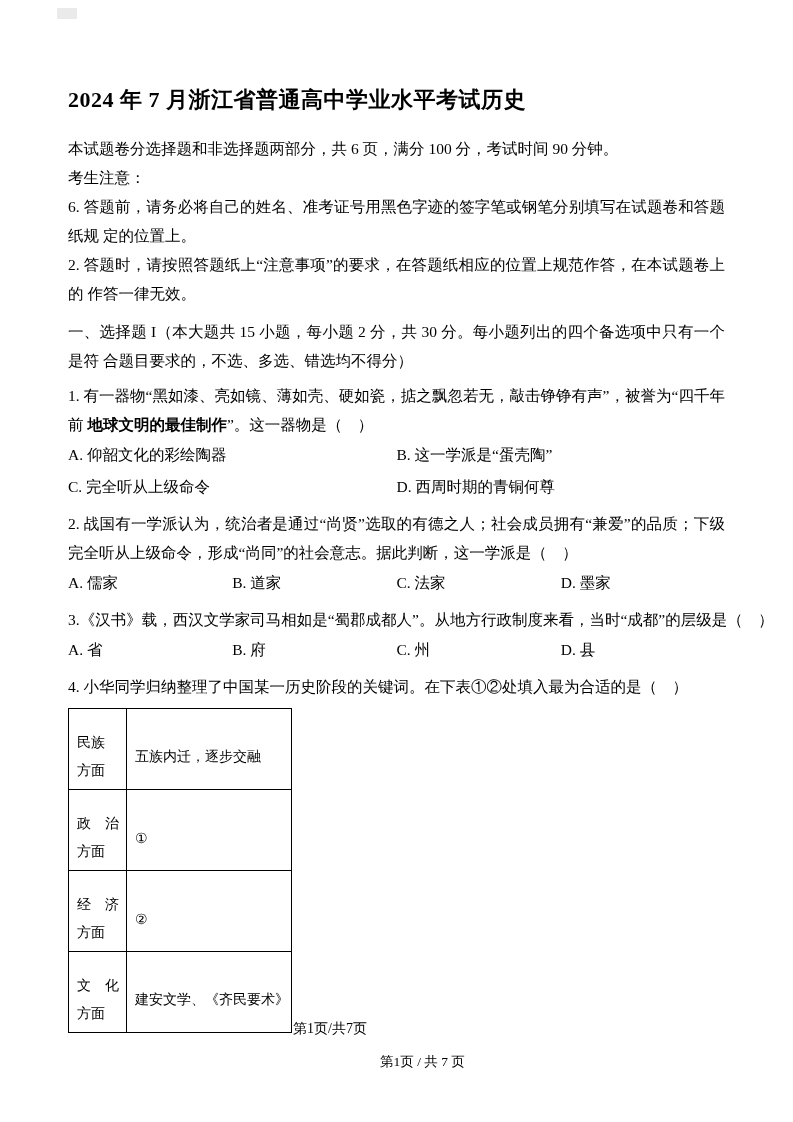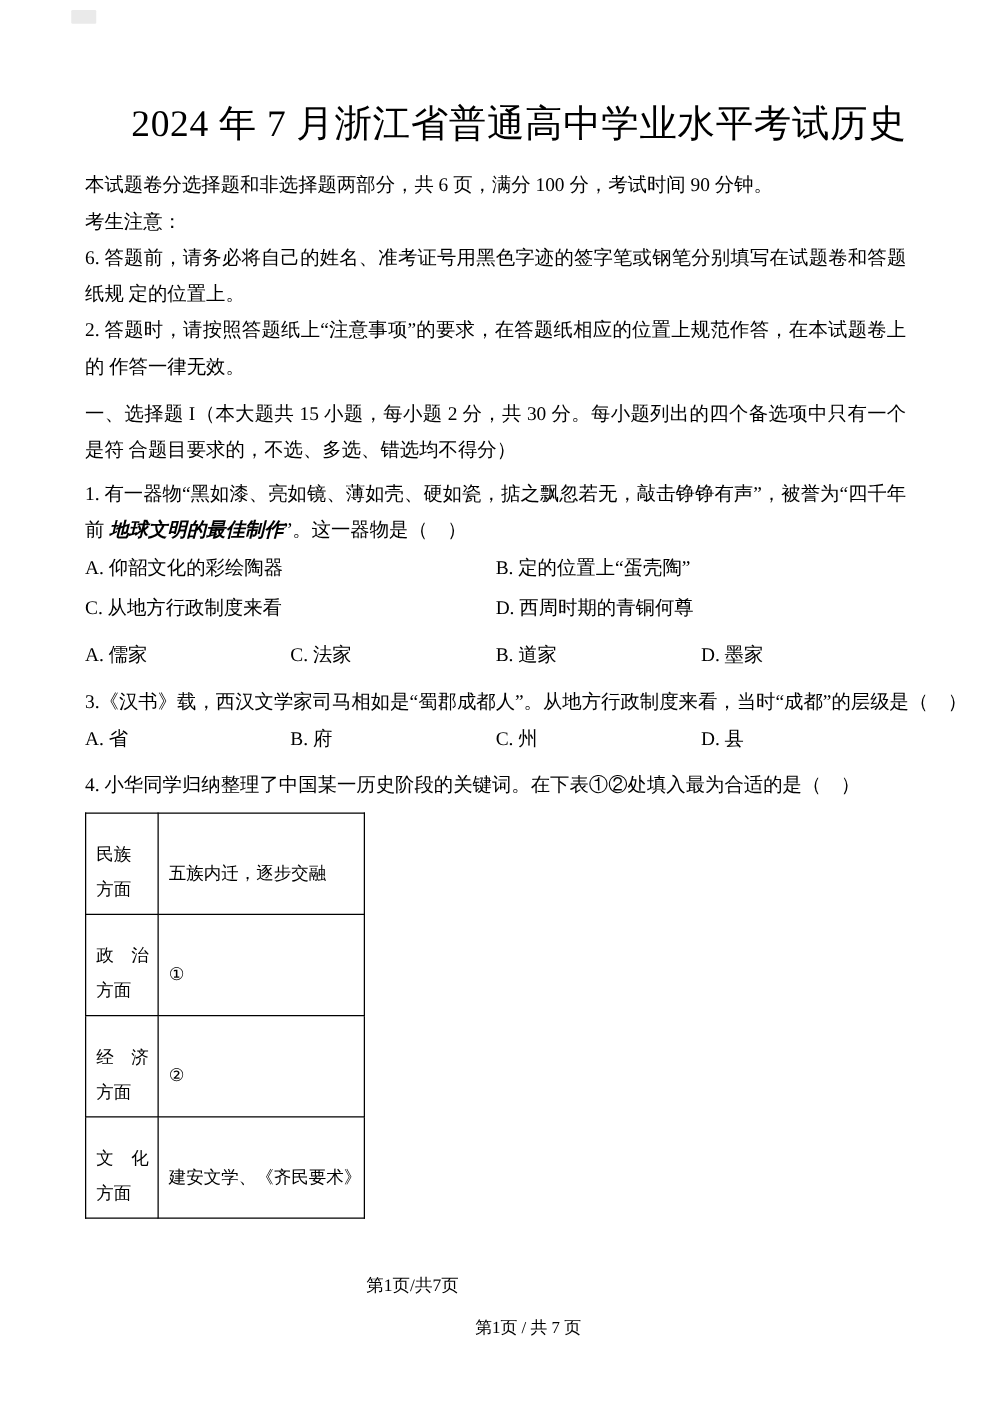--- a/index.html
+++ b/index.html
@@ -13,30 +13,30 @@
   }
   .page { position: absolute; inset: 0; background: #fff; }
   .scan-artifact {
     position: absolute; left: 57px; top: 8px;
     width: 20px; height: 11px;
     background: #d9d9d9; opacity: .55; border-radius: 1px;
     filter: blur(0.5px);
   }
   .content { position: absolute; left: 68px; width: 657px; top: 86px; }
   .title {
-    font-size: 30px; font-weight: normal; text-align: right;
+    font-size: 22px; font-weight: bold; text-align: left;
     letter-spacing: .5px; margin-bottom: 20px; line-height: 28px;
   }
   .para { font-size: 15.5px; line-height: 29px; text-align: justify; }
   .gap-sm { margin-top: 9px; }
   .q { margin-top: 6px; }
   .nowrap { white-space: nowrap; text-align: center; }
   .opts { display: flex; flex-wrap: wrap; font-size: 15.5px; line-height: 32px; align-items: center; }
   .opt2 { width: 50%; } .opt4 { width: 25%; }
-  b { font-weight: bold; font-style: italic; }
+  b { font-weight: bold; }
   table.kw-table {
     border-collapse: collapse; margin-top: 7px;
     font-size: 14px;
   }
   table.kw-table td {
     border: 1px solid #000;
     height: 72px; vertical-align: middle;
     padding: 20px 2px 4px 8px;
   }
   td.label-cell { width: 58px; line-height: 28px; }
@@ -67,31 +67,32 @@
     <p class="para">考生注意：</p>
     <p class="para">6. 答题前，请务必将自己的姓名、准考证号用黑色字迹的签字笔或钢笔分别填写在试题卷和答题纸规 定的位置上。</p>
     <p class="para">2. 答题时，请按照答题纸上“注意事项”的要求，在答题纸相应的位置上规范作答，在本试题卷上的 作答一律无效。</p>
 
     <p class="para gap-sm">一、选择题 I（本大题共 15 小题，每小题 2 分，共 30 分。每小题列出的四个备选项中只有一个是符 合题目要求的，不选、多选、错选均不得分）</p>
 
     <div class="q">
       <p class="para"><span>1. 有一器物“黑如漆、亮如镜、薄如壳、硬如瓷，掂之飘忽若无，敲击铮铮有声”，被誉为“四千年前 </span><b>地球文明的最佳制作</b><span>”。这一器物是（　）</span></p>
       <div class="opts">
         <span class="opt2">A. 仰韶文化的彩绘陶器</span>
-        <span class="opt2">B. 定的位置上“蛋壳陶”</span>
-        <span class="opt2">C. 从地方行政制度来看</span>
+        <span class="opt2">B. 这一学派是“蛋壳陶”</span>
+        <span class="opt2">C. 完全听从上级命令</span>
         <span class="opt2">D. 西周时期的青铜何尊</span>
       </div>
     </div>
 
     <div class="q">
+      <p class="para">2. 战国有一学派认为，统治者是通过“尚贤”选取的有德之人；社会成员拥有“兼爱”的品质；下级 完全听从上级命令，形成“尚同”的社会意志。据此判断，这一学派是（　）</p>
       <div class="opts">
         <span class="opt4">A. 儒家</span>
+        <span class="opt4">B. 道家</span>
         <span class="opt4">C. 法家</span>
-        <span class="opt4">B. 道家</span>
         <span class="opt4">D. 墨家</span>
       </div>
     </div>
 
     <div class="q">
       <p class="para nowrap">3.《汉书》载，西汉文学家司马相如是“蜀郡成都人”。从地方行政制度来看，当时“成都”的层级是（　）</p>
       <div class="opts">
         <span class="opt4">A. 省</span>
         <span class="opt4">B. 府</span>
         <span class="opt4">C. 州</span>

